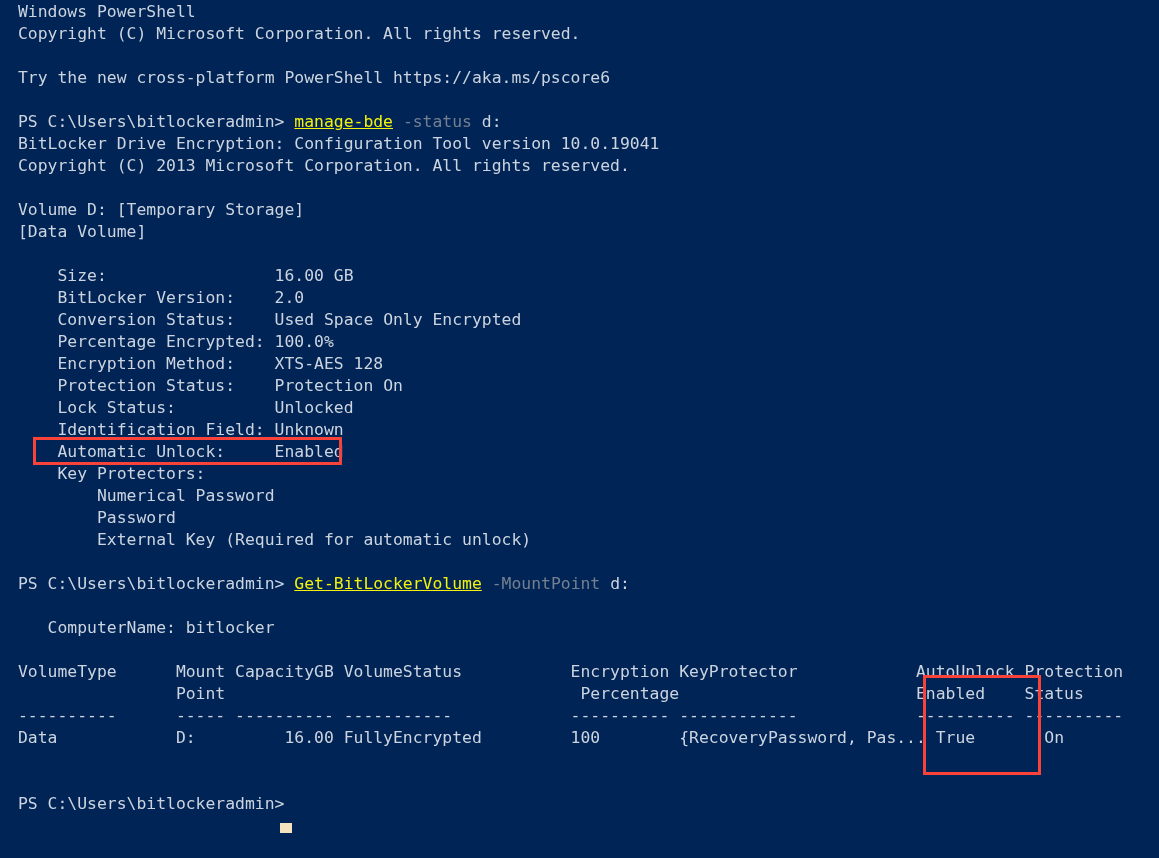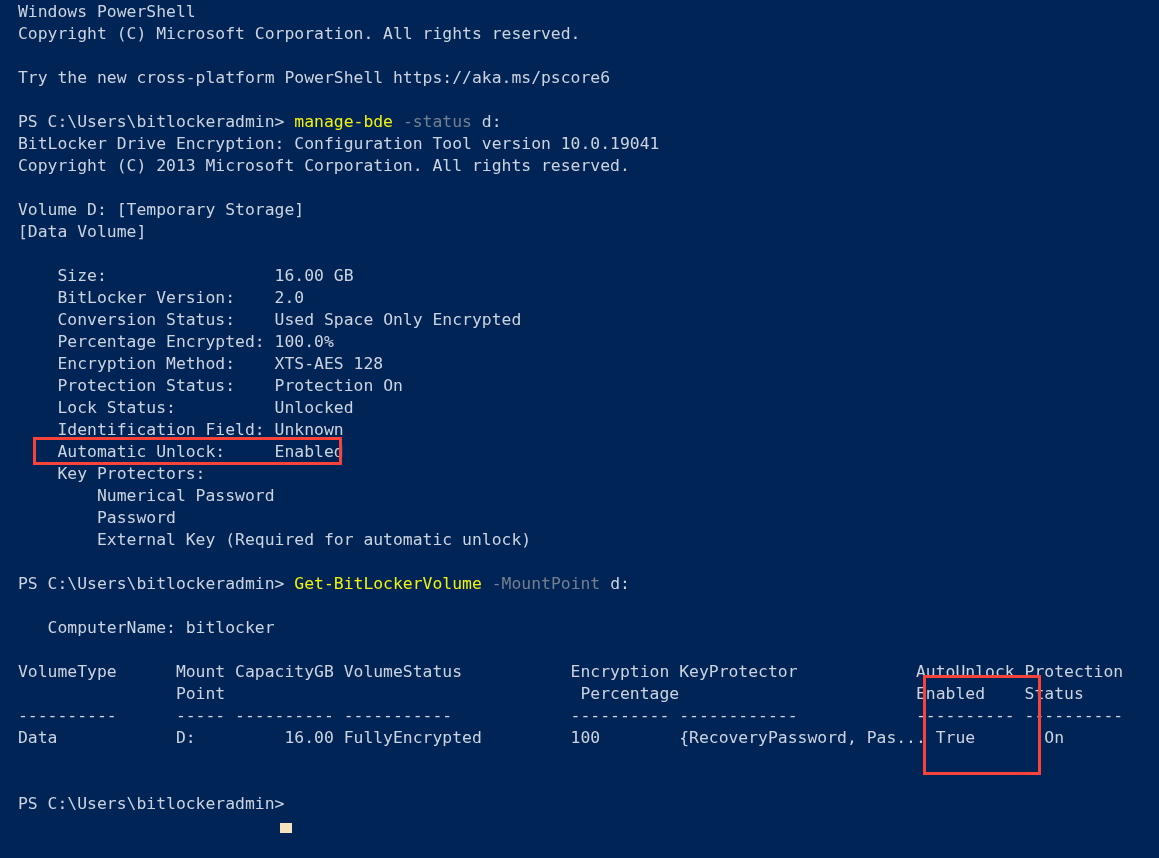--- a/index.html
+++ b/index.html
@@ -34,21 +34,21 @@
     line-height: 22px;
     color: #ccd4df;
     tab-size: 8;
   }
   .row {
     display: block;
     height: 22px;
     white-space: pre;
   }
   .tok-default { color: #ccd4df; }
-  .tok-command { color: #f2f20d; }
+  .tok-command { color: #f2f20d; text-decoration: underline; }
   .tok-param   { color: #74808f; }
   .highlight-box {
     position: absolute;
     border: 3px solid #f9423a;
     box-sizing: border-box;
     pointer-events: none;
     background: transparent;
   }
   #hl-auto-unlock {
     left: 33px;

